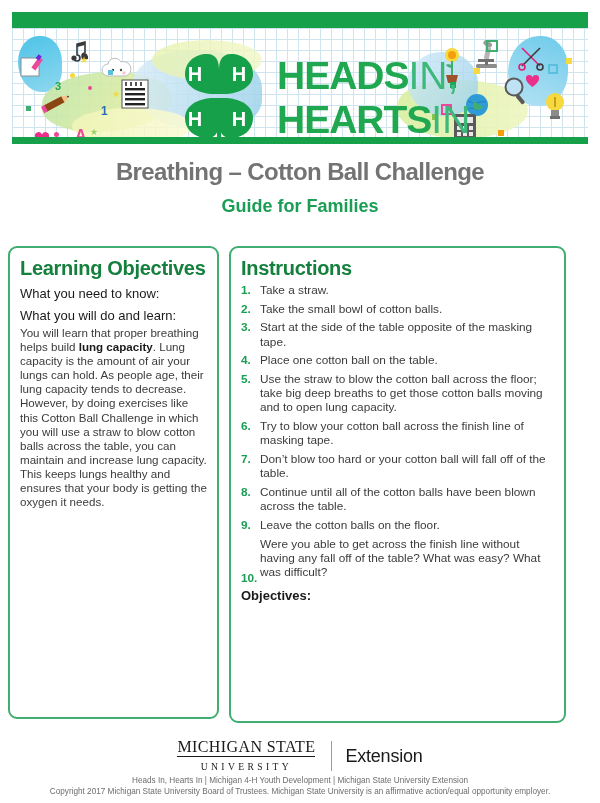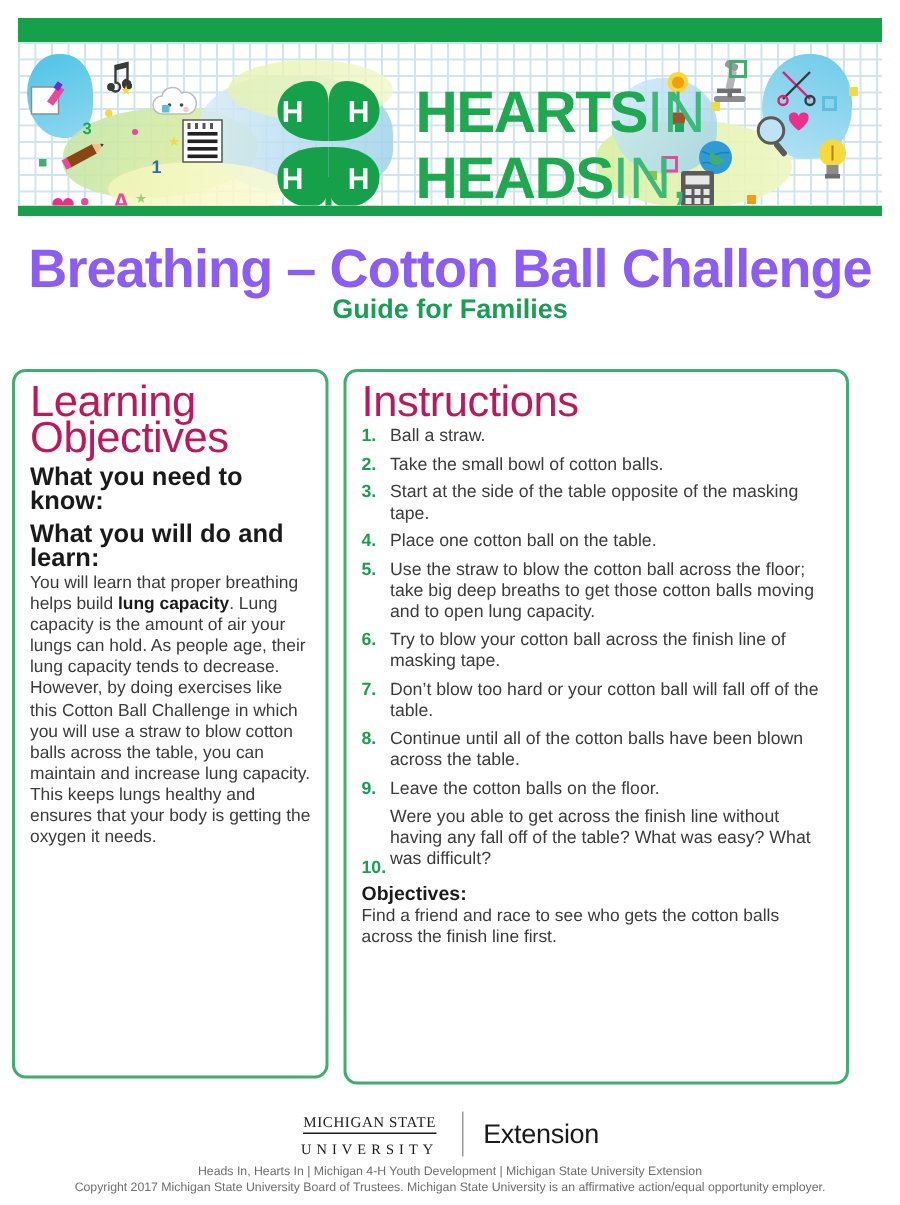--- a/index.html
+++ b/index.html
@@ -96,23 +96,23 @@
   .wm-light { font-weight: 400; color: #3cb878; letter-spacing: 0px;}
 
   
   .title {
     position: absolute;
     left: 0; right: 0;
     top: 158px;
     text-align: center;
     font-family: "Liberation Sans", sans-serif;
     font-weight: 700;
-    font-size: 36px;
+    font-size: 24px;
     letter-spacing: -0.6px;
-    color: #8b5cf6;
+    color: #737373;
   }
   .subtitle {
     position: absolute;
     left: 0; right: 0;
     top: 196px;
     text-align: center;
     font-family: "Liberation Sans", sans-serif;
     font-weight: 700;
     font-size: 18px;
     color: #1a9e55;
@@ -135,31 +135,31 @@
   }
   .panel-right {
     left: 229px;
     top: 246px;
     width: 337px;
     height: 477px;
     padding: 8px 10px 6px 10px;
   }
   .panel-h {
     font-family: "Liberation Sans", sans-serif;
-    font-weight: 400;
-    font-size: 29px;
+    font-weight: 700;
+    font-size: 20px;
     line-height: 24px;
-    color: #be185d;
+    color: #15803d;
     margin: 0 0 3px 0;
     letter-spacing: -0.3px;
   }
   .sec-h {
     font-family: "Liberation Sans", sans-serif;
-    font-weight: 700;
-    font-size: 17px;
+    font-weight: 400;
+    font-size: 13px;
     line-height: 16px;
     color: #1a1a1a;
     margin: 6px 0 2px 0;
   }
   .body-t {
     font-family: "Liberation Sans", sans-serif;
     font-size: 11.6px;
     line-height: 14.1px;
     color: #3b3b3b;
     margin: 0;
@@ -215,21 +215,21 @@
     display: inline-block;
     white-space: nowrap;
   }
   .msu-left {
     display: inline-block;
     vertical-align: middle;
     text-align: center;
     font-family: "Liberation Serif", serif;
   }
   .msu-state {
-    font-size: 10px;
+    font-size: 16px;
     letter-spacing: 0.4px;
     border-bottom: 1.4px solid #1a1a1a;
     padding-bottom: 1px;
     color: #1a1a1a;
   }
   .msu-univ {
     font-size: 9.6px;
     letter-spacing: 3.4px;
     color: #1a1a1a;
     padding-top: 1px;
@@ -425,24 +425,24 @@
           <text x="72" y="33" text-anchor="middle">H</text>
           <text x="28" y="78" text-anchor="middle">H</text>
           <text x="72" y="78" text-anchor="middle">H</text>
         </g>
       </svg>
       
     </div>
 
     <div class="wordmark">
       <div class="wm-line">
-        <span>HEARTS</span><span class="wm-light">IN</span>
+        <span>HEADS</span><span class="wm-light">IN,</span>
       </div>
       <div class="wm-line">
-        <span>HEADS</span><span class="wm-light">IN,</span>
+        <span>HEARTS</span><span class="wm-light">IN</span>
       </div>
     </div>
   </div>
 </div>
 
 <div class="title">Breathing – Cotton Ball Challenge</div>
 <div class="subtitle">Guide for Families</div>
 
 <div class="panel panel-left">
   <div class="panel-h">Learning Objectives</div>
@@ -450,34 +450,33 @@
   <div class="sec-h">What you need to know:</div>
 
   <div class="sec-h">What you will do and learn:</div>
   <p class="body-t"><span>You will learn that proper breathing helps build </span><b>lung capacity</b><span>. Lung capacity is the amount of air your lungs can hold. As people age, their lung capacity tends to decrease. However, by doing exercises like this Cotton Ball Challenge in which you will use a straw to blow cotton balls across the table, you can maintain and increase lung capacity. This keeps lungs healthy and ensures that your body is getting the oxygen it needs.</span></p>
 </div>
 
 <div class="panel panel-right">
   <div class="panel-h">Instructions</div>
 
   <ol class="steps">
-    <li><span class="num">1.</span><span>Ball a straw.</span></li>
+    <li><span class="num">1.</span><span>Take a straw.</span></li>
     <li><span class="num">2.</span><span>Take the small bowl of cotton balls.</span></li>
     <li><span class="num">3.</span><span>Start at the side of the table opposite of the masking tape.</span></li>
     <li><span class="num">4.</span><span>Place one cotton ball on the table.</span></li>
     <li><span class="num">5.</span><span>Use the straw to blow the cotton ball across the floor; take big deep breaths to get those cotton balls moving and to open lung capacity.</span></li>
     <li><span class="num">6.</span><span>Try to blow your cotton ball across the finish line of masking tape.</span></li>
     <li><span class="num">7.</span><span>Don’t blow too hard or your cotton ball will fall off of the table.</span></li>
     <li><span class="num">8.</span><span>Continue until all of the cotton balls have been blown across the table.</span></li>
     <li><span class="num">9.</span><span>Leave the cotton balls on the floor.</span></li>
     <li class="wide"><span class="num">10.</span><span>Were you able to get across the finish line without having any fall off of the table? What was easy? What was difficult?</span></li>
   </ol>
 
   <div class="challenge-h">Objectives:</div>
-  <p class="body-t">Find a friend and race to see who gets the cotton balls across the finish line first.</p>
 </div>
 
 <div class="msu">
   <div class="msu-inner">
     <span class="msu-left">
       <span class="msu-state">MICHIGAN STATE</span><br>
       <span class="msu-univ">UNIVERSITY</span>
     </span>
     <span class="msu-div"></span>
     <span class="msu-ext">Extension</span>

